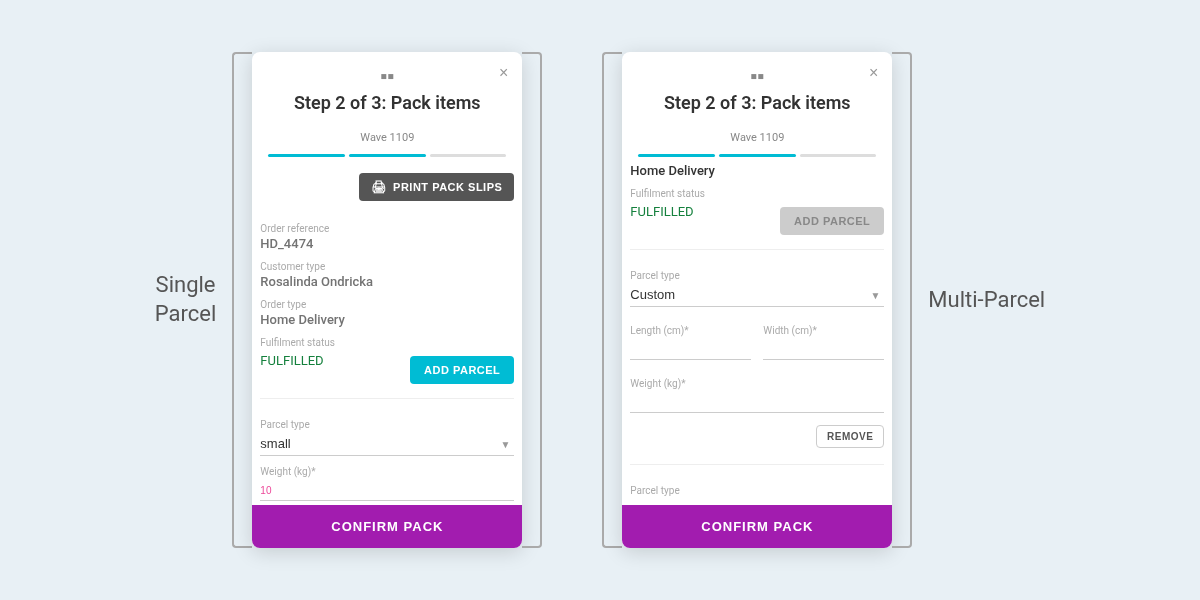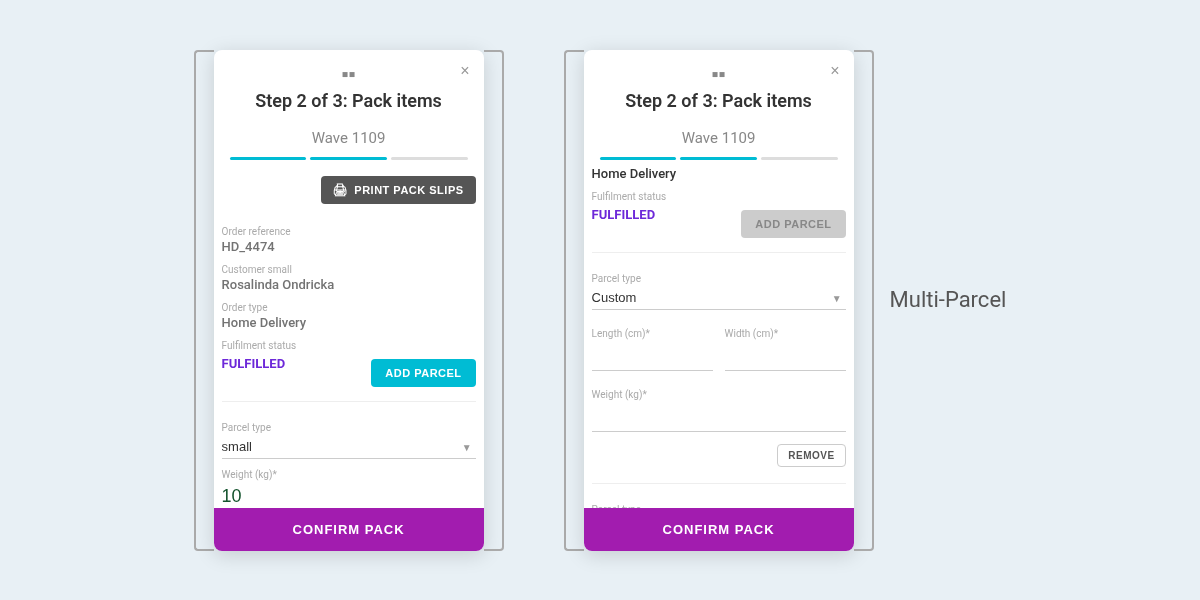--- a/index.html
+++ b/index.html
@@ -72,21 +72,21 @@
       font-size: 20px;
       color: #888;
       margin-bottom: 4px;
     }
     .modal-title {
       font-size: 18px;
       font-weight: 600;
       color: #333;
     }
     .modal-subtitle {
-      font-size: 15px;
+      font-size: 11px;
       color: #888;
       margin-top: 18px;
     }
     .modal-close {
       position: absolute;
       top: 12px;
       right: 14px;
       font-size: 16px;
       color: #999;
       cursor: pointer;
@@ -146,22 +146,22 @@
       margin-top: 10px;
       margin-bottom: 2px;
     }
     .field-value {
       font-size: 13px;
       color: #737373;
       font-weight: 500;
     }
     .field-value-fulfilled {
       font-size: 13px;
-      color: #6d28d9;
-      font-weight: 700;
+      color: #15803d;
+      font-weight: 400;
       margin-bottom: 10px;
     }
 
     
     .add-parcel-btn {
       background: #00bcd4;
       color: #fff;
       border: none;
       border-radius: 4px;
       padding: 8px 14px;
@@ -221,22 +221,22 @@
       font-size: 10px;
       pointer-events: none;
     }
 
     
     .input-field {
       width: 100%;
       border: none;
       border-bottom: 1px solid #ccc;
       padding: 4px 0;
-      font-size: 18px;
-      color: #14532d;
+      font-size: 10px;
+      color: #ec4899;
       outline: none;
       background: transparent;
     }
     .input-row {
       display: flex;
       gap: 12px;
       margin-bottom: 8px;
       justify-content: space-between;
     }
     .input-col {
@@ -274,20 +274,24 @@
       width: 100%;
       text-align: center;
     }
   </style>
 </head>
 <body>
 
 <div class="page-container">
 
   <div style="display:flex; align-items:center; gap:16px;">
+    <div class="section-label">
+      <span>Single</span><br>
+      <span>Parcel</span>
+    </div>
 
     <div class="bracket-container">
       <div class="bracket bracket-left"></div>
 
       <div class="modal-card">
 
         <div class="modal-header">
           <div class="modal-header-icon">▪▪</div>
           <div class="modal-title">Step 2 of 3: Pack items</div>
           <div class="modal-subtitle">Wave 1109</div>
@@ -304,21 +308,21 @@
           <div class="clearfix">
             <button class="print-btn">
               <span class="print-icon">🖨</span>
               <span>PRINT PACK SLIPS</span>
             </button>
           </div>
 
           <div class="field-label">Order reference</div>
           <div class="field-value">HD_4474</div>
 
-          <div class="field-label">Customer small</div>
+          <div class="field-label">Customer type</div>
           <div class="field-value">Rosalinda Ondricka</div>
 
           <div class="field-label">Order type</div>
           <div class="field-value">Home Delivery</div>
 
           <div class="field-label">Fulfilment status</div>
           <div class="clearfix">
             <div class="field-value-fulfilled" style="display:inline-block; margin-bottom:0;">FULFILLED</div>
             <button class="add-parcel-btn">ADD PARCEL</button>
           </div>

